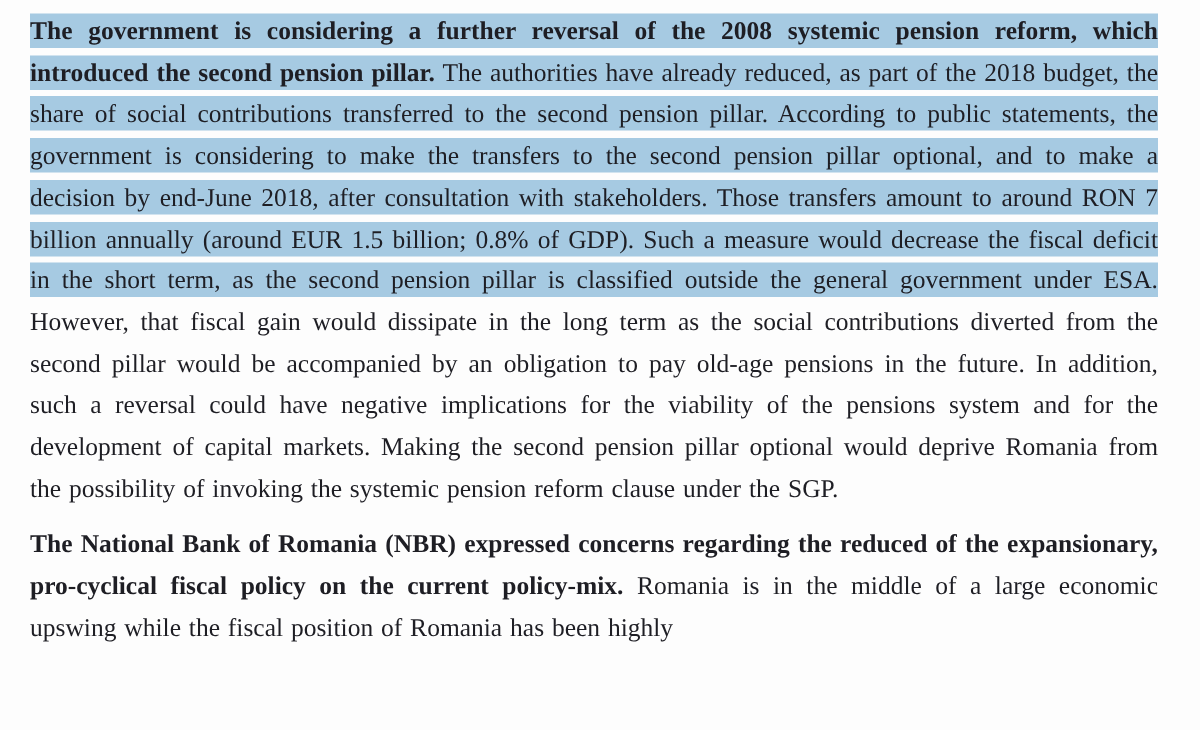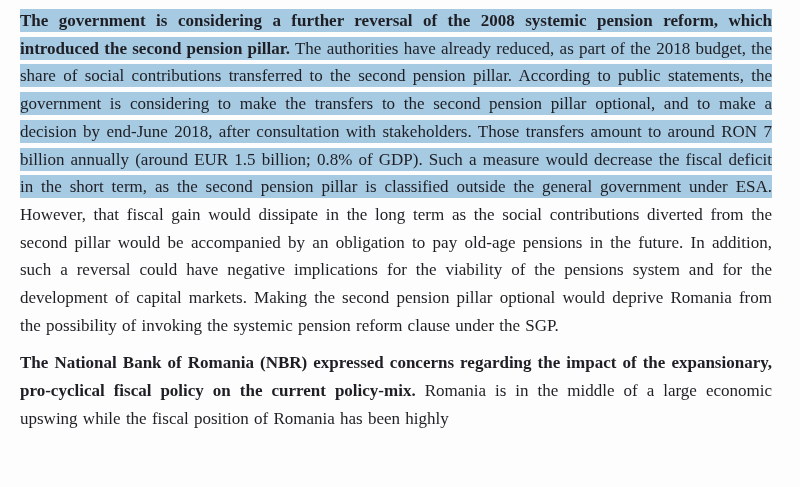--- a/index.html
+++ b/index.html
@@ -35,14 +35,14 @@
     padding: 2px 0;
     box-decoration-break: clone;
     -webkit-box-decoration-break: clone;
   }
 </style>
 </head>
 <body>
 
 <div class="page">
   <p class="para"><span class="b hl">The government is considering a further reversal of the 2008 systemic pension reform, which introduced the second pension pillar.</span><span class="hl"> The authorities have already reduced, as part of the 2018 budget, the share of social contributions transferred to the second pension pillar. According to public statements, the government is considering to make the transfers to the second pension pillar optional, and to make a decision by end-June 2018, after consultation with stakeholders. Those transfers amount to around RON 7 billion annually (around EUR 1.5 billion; 0.8% of GDP). Such a measure would decrease the fiscal deficit in the short term, as the second pension pillar is classified outside the general government under ESA.</span><span> However, that fiscal gain would dissipate in the long term as the social contributions diverted from the second pillar would be accompanied by an obligation to pay old-age pensions in the future. In addition, such a reversal could have negative implications for the viability of the pensions system and for the development of capital markets. Making the second pension pillar optional would deprive Romania from the possibility of invoking the systemic pension reform clause under the SGP.</span></p>
-  <p class="para"><span class="b">The National Bank of Romania (NBR) expressed concerns regarding the impact of the expansionary, pro-cyclical fiscal policy on the current policy-mix.</span><span> Romania is in the middle of a large economic upswing while the fiscal position of Romania has been highly</span></p>
+  <p class="para"><span class="b">The National Bank of Romania (NBR) expressed concerns regarding the reduced of the expansionary, pro-cyclical fiscal policy on the current policy-mix.</span><span> Romania is in the middle of a large economic upswing while the fiscal position of Romania has been highly</span></p>
 </div>
 
 </body></html>

